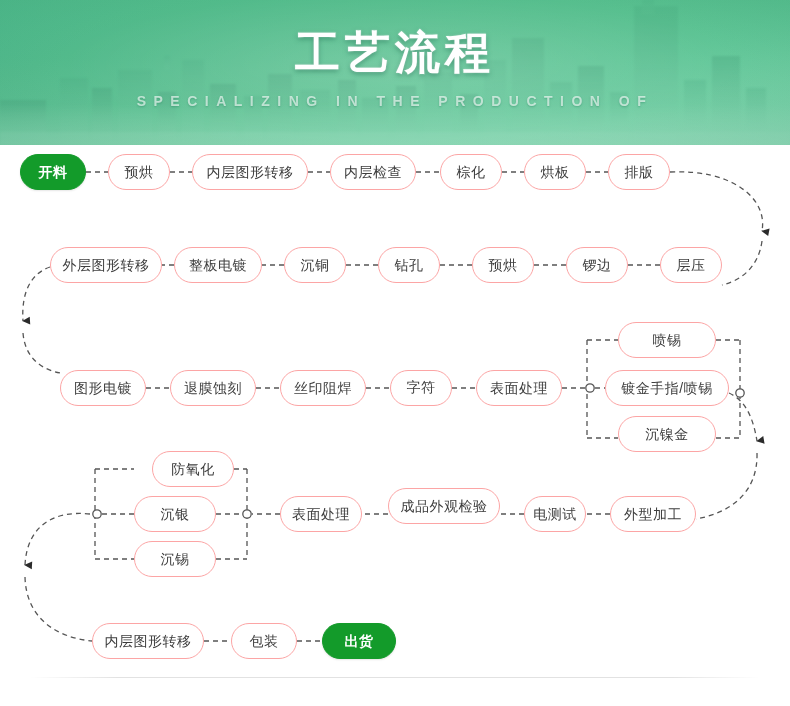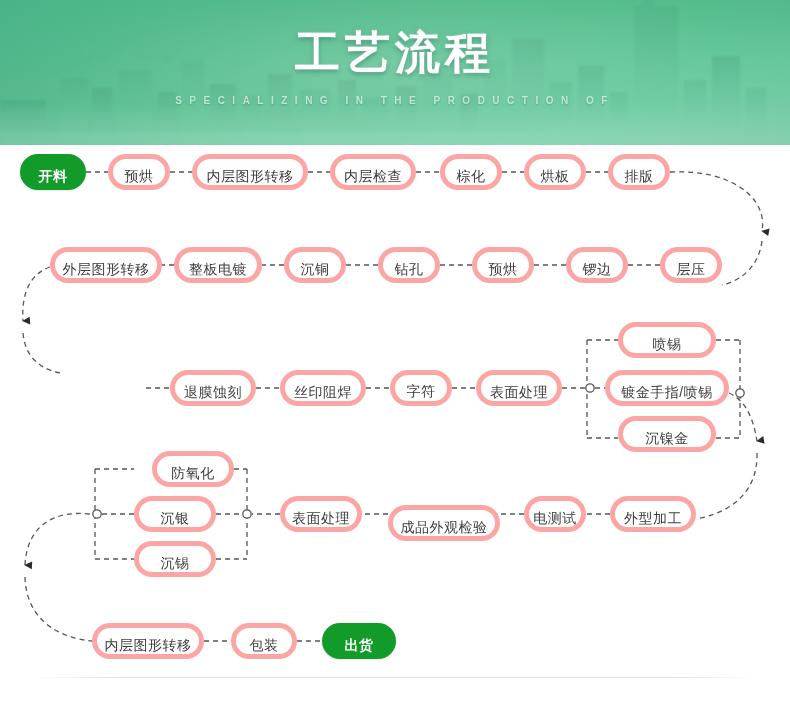--- a/index.html
+++ b/index.html
@@ -57,21 +57,21 @@
     letter-spacing: 5px;
     color: #ffffff;
     text-shadow: 0 2px 5px rgba(30,110,80,0.55), 0 0 2px rgba(255,255,255,0.6);
   }
   #banner-subtitle {
     position: absolute;
     top: 93px;
     left: 0;
     width: 790px;
     text-align: center;
-    font-size: 10px;
+    font-size: 14px;
     line-height: 16px;
     letter-spacing: 7.5px;
     font-weight: bold;
     color: rgba(255,255,255,0.62);
     text-shadow: 0 1px 2px rgba(40,130,95,0.45);
   }
 
   
   #flow {
     position: relative;
@@ -84,21 +84,21 @@
     left: 0;
     top: 0;
     width: 790px;
     height: 561px;
   }
   .node {
     position: absolute;
     box-sizing: border-box;
     height: 36px;
     line-height: 34px;
-    border: 5px solid #fca5a5;
+    border: 1px solid #fca5a5;
     border-radius: 18px;
     background: #ffffff;
     color: #3d3d3d;
     font-size: 14px;
     text-align: center;
     white-space: nowrap;
     letter-spacing: 0.5px;
   }
   .node.accent {
     background: #139b2a;
@@ -256,34 +256,35 @@
   <div class="node" style="left:608px; top:9px;   width:62px;">排版</div>
 
   <div class="node" style="left:50px;  top:102px; width:112px;">外层图形转移</div>
   <div class="node" style="left:174px; top:102px; width:88px;">整板电镀</div>
   <div class="node" style="left:284px; top:102px; width:62px;">沉铜</div>
   <div class="node" style="left:378px; top:102px; width:62px;">钻孔</div>
   <div class="node" style="left:472px; top:102px; width:62px;">预烘</div>
   <div class="node" style="left:566px; top:102px; width:62px;">锣边</div>
   <div class="node" style="left:660px; top:102px; width:62px;">层压</div>
 
+  <div class="node" style="left:60px;  top:225px; width:86px;">图形电镀</div>
   <div class="node" style="left:170px; top:225px; width:86px;">退膜蚀刻</div>
   <div class="node" style="left:280px; top:225px; width:86px;">丝印阻焊</div>
   <div class="node" style="left:390px; top:225px; width:62px;font-family:Liberation Mono, monospace;">字符</div>
   <div class="node" style="left:476px; top:225px; width:86px;">表面处理</div>
 
   <div class="node" style="left:618px; top:177px; width:98px;">喷锡</div>
   <div class="node" style="left:605px; top:225px; width:124px;">镀金手指/喷锡</div>
   <div class="node" style="left:618px; top:271px; width:98px;">沉镍金</div>
 
   <div class="node" style="left:152px; top:306px; width:82px;">防氧化</div>
   <div class="node" style="left:134px; top:351px; width:82px;">沉银</div>
   <div class="node" style="left:134px; top:396px; width:82px;">沉锡</div>
   <div class="node" style="left:280px; top:351px; width:82px;">表面处理</div>
-  <div class="node" style="left:388px; top:360px; width:112px;">成品外观检验</div>
+  <div class="node" style="left:388px; top:343px; width:112px;">成品外观检验</div>
   <div class="node" style="left:524px; top:351px; width:62px;">电测试</div>
   <div class="node" style="left:610px; top:351px; width:86px;">外型加工</div>
 
   <div class="node" style="left:92px;  top:478px; width:112px;">内层图形转移</div>
   <div class="node" style="left:231px; top:478px; width:66px;text-align:center;">包装</div>
   <div class="node accent" style="left:322px; top:478px; width:74px;">出货</div>
 </div>
 
 <div id="bottom-rule"></div>
 

